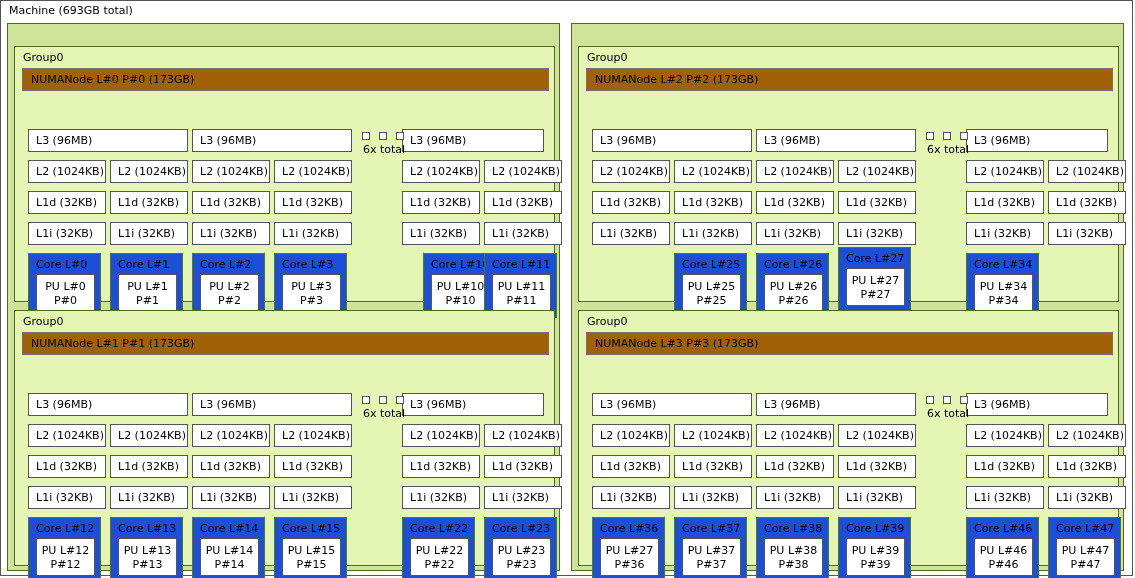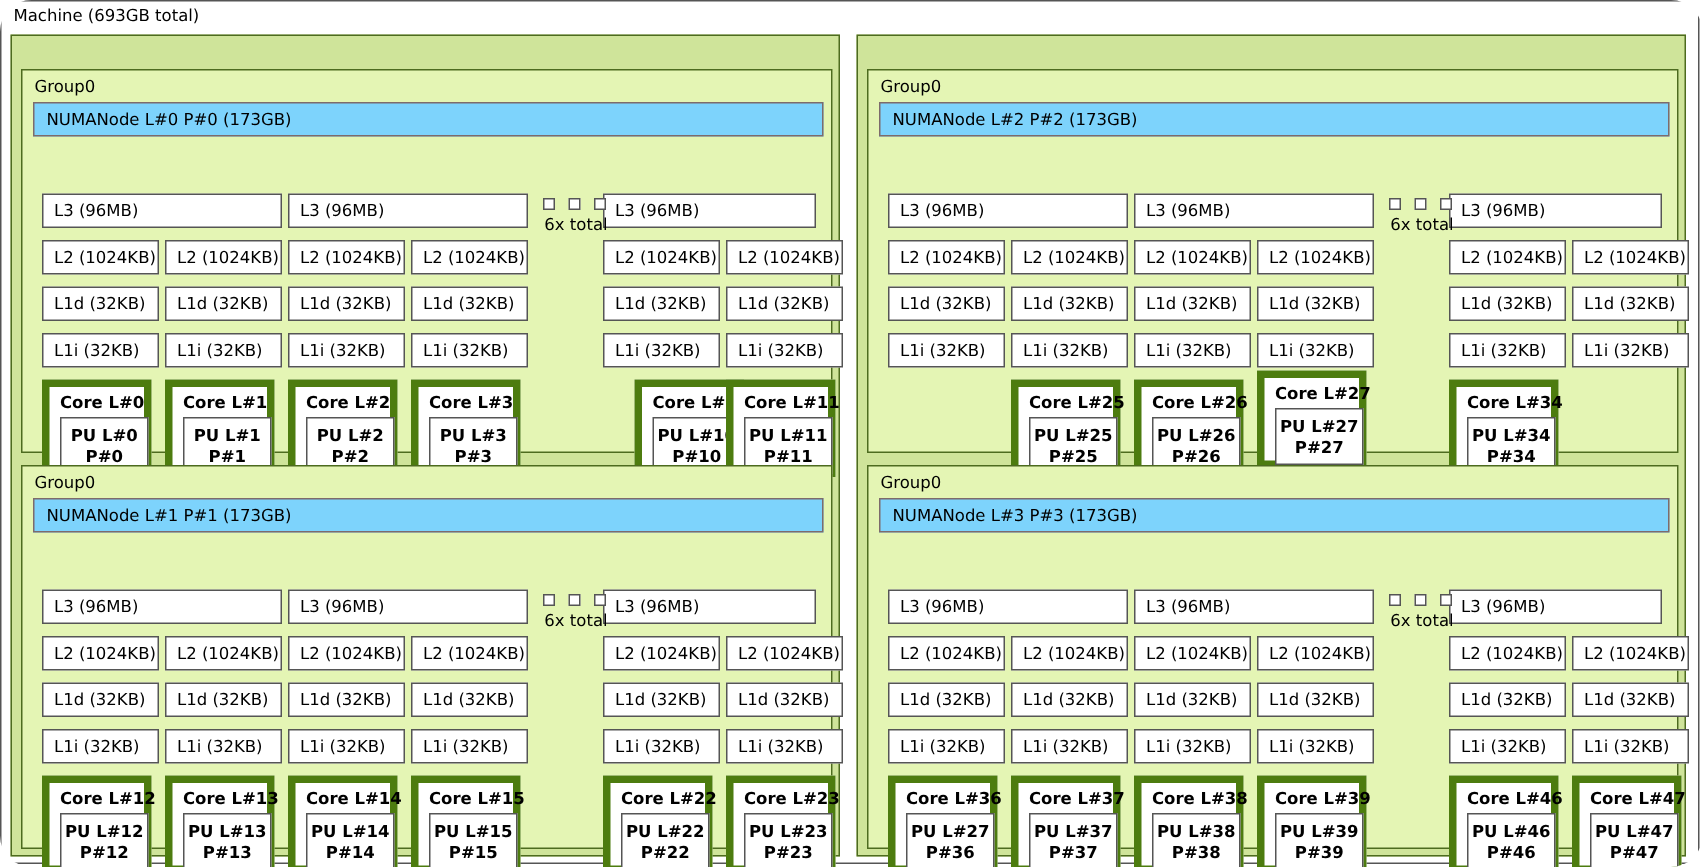--- a/index.html
+++ b/index.html
@@ -9,21 +9,20 @@
     font-size:11px;
     color:#000000;
     -webkit-font-smoothing:antialiased;
   }
   #root{
     position:relative;
     width:1135px;
     height:578px;
     overflow:hidden;
     background:#ffffff;
-    border-radius:21px;
   }
 
   
   .machine{
     position:absolute;
     left:0; top:0;
     width:1133px; height:576px;
     box-sizing:border-box;
     border:1px solid #555555;
     background:#ffffff;
@@ -73,21 +72,21 @@
     font-size:11px;
     white-space:nowrap;
   }
 
   
   .numanode{
     position:absolute;
     box-sizing:border-box;
     left:7px; top:21px;
     width:527px; height:23px;
-    background:#7dd3fc;
+    background:#a16207;
     border:1px solid #7d6b6b;
   }
   .numanode span{
     position:absolute;
     left:8px; top:4px;
     white-space:nowrap;
   }
 
   
   .cbox{
@@ -100,25 +99,24 @@
   .cbox span{
     position:absolute;
     left:7px; top:4px;
     white-space:nowrap;
   }
 
   
   .core{
     position:absolute;
     box-sizing:border-box;
-    background:#ffffff;
-    border:5px solid #4d7c0f;
+    background:#1d4ed8;
+    border:1px solid #4d7c0f;
     width:73px;
     height:65px;
-    font-weight:bold;
   }
   .core-label{
     position:absolute;
     left:7px; top:4px;
     white-space:nowrap;
     font-size:11px;
   }
   .pu{
     position:absolute;
     box-sizing:border-box;

